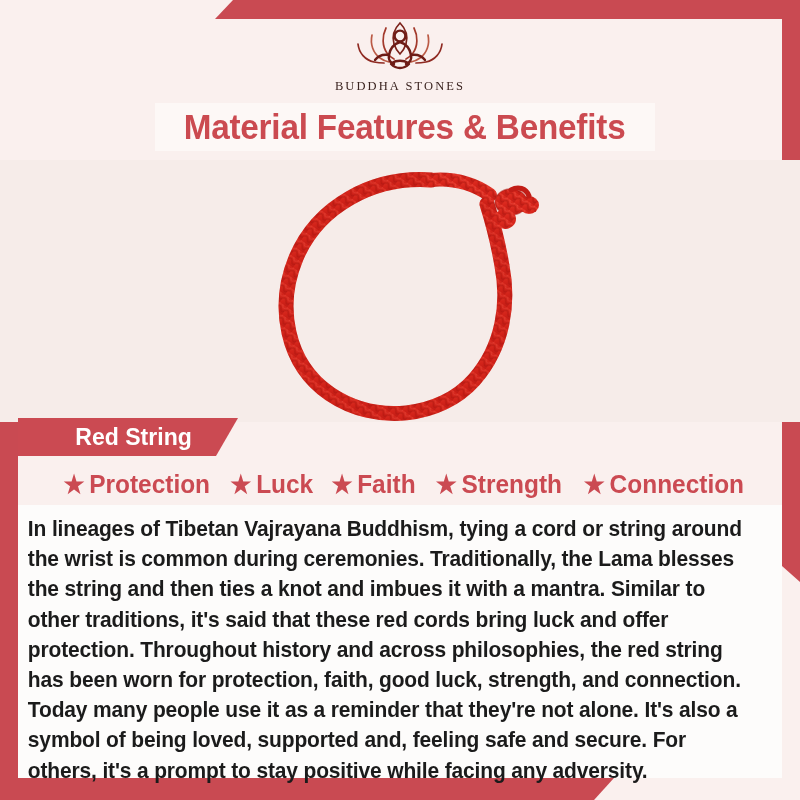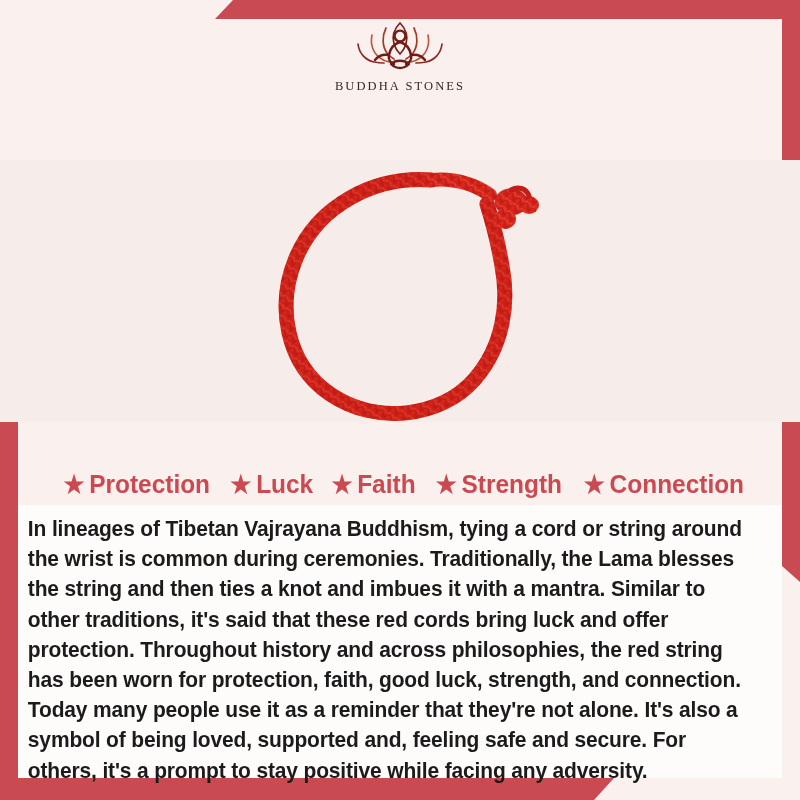--- a/index.html
+++ b/index.html
@@ -210,20 +210,23 @@
           <path d="M66 28 C72 30 76 35 77 41 C78 45 76 49 72 50"></path>
           <path d="M55 41 C49 40 44 42 41 46"></path>
           <path d="M77 41 C83 40 88 42 91 46"></path>
           <path d="M57 50 C60 53 64 54 66 54 C68 54 72 53 75 50"></path>
           <path d="M58 49 C62 46 70 46 74 49"></path>
         </g>
       </svg>
       <div class="logo-text">BUDDHA STONES</div>
     </div>
 
+    <div class="title-band">
+      <div class="title-text">Material Features &amp; Benefits</div>
+    </div>
   </div>
 
   <div class="photo-stage">
     <svg class="bracelet-svg" viewBox="0 0 306 272">
       <defs>
         <linearGradient id="cordGrad" x1="0" y1="0" x2="1" y2="1">
           <stop offset="0%" stop-color="#e8392b"></stop>
           <stop offset="50%" stop-color="#d8261c"></stop>
           <stop offset="100%" stop-color="#c21d16"></stop>
         </linearGradient>
@@ -242,20 +245,23 @@
       <g>
         <ellipse cx="243" cy="40" rx="16" ry="13" fill="url(#braid)"></ellipse>
         <ellipse cx="243" cy="40" rx="16" ry="13" fill="none" stroke="#a8150f" stroke-width="1.3" opacity="0.5"></ellipse>
         <ellipse cx="261" cy="43" rx="10" ry="9" fill="url(#braid)"></ellipse>
         <ellipse cx="237" cy="57" rx="11" ry="10" fill="url(#braid)"></ellipse>
         <path d="M243 28 C250 24 258 26 261 34" fill="none" stroke="#c21d16" stroke-width="5" stroke-linecap="round"></path>
       </g>
     </svg>
   </div>
 
+  <div class="banner">
+    <span class="banner-label">Red String</span>
+  </div>
 
   <div class="features">
     <span class="feature">
       <span class="star">★</span>
       <span>Protection</span>
     </span>
     <span class="feature">
       <span class="star">★</span>
       <span>Luck</span>
     </span>

